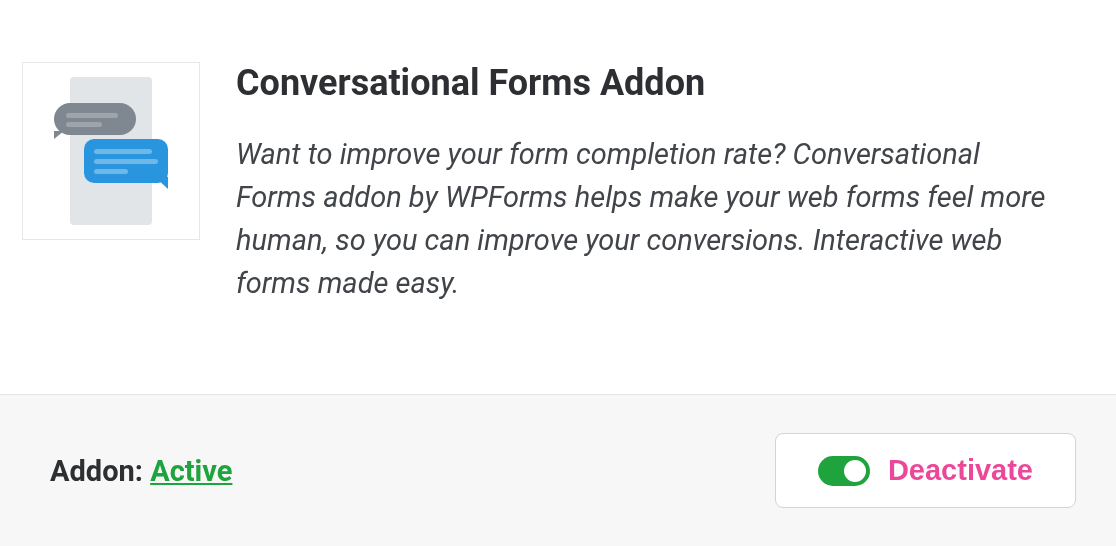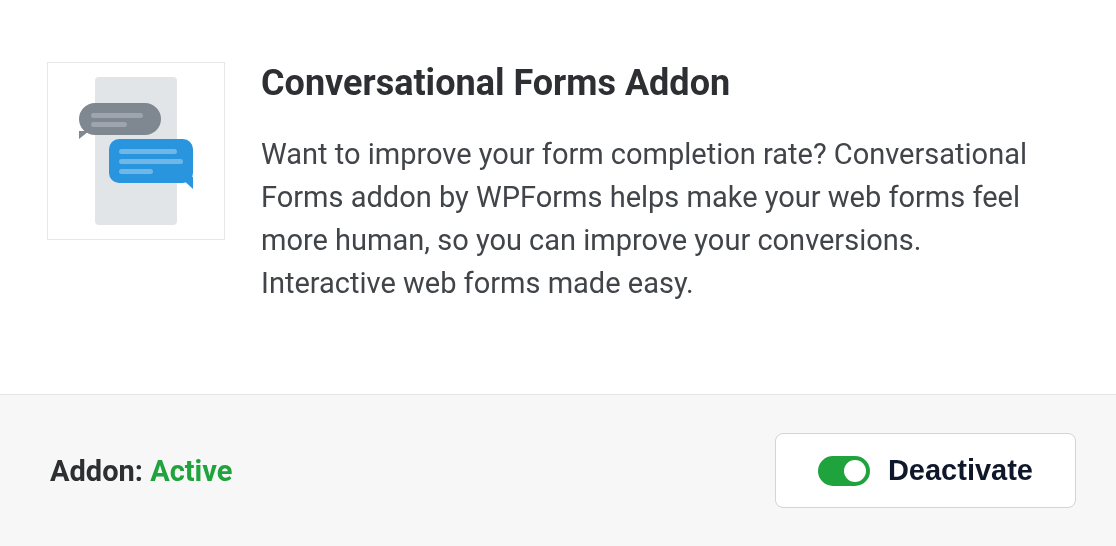--- a/index.html
+++ b/index.html
@@ -11,21 +11,21 @@
     }
     .card {
       width: 100%;
       height: 100%;
       display: flex;
       flex-direction: column;
     }
     .header-area {
       display: flex;
       gap: 36px;
-      padding: 62px 56px 60px 47px;
+      padding: 62px 56px 60px 22px;
       flex: 1;
     }
     .thumbnail {
       width: 178px;
       height: 178px;
       border: 1px solid #e7e7e7;
       background: #fff;
       display: flex;
       align-items: center;
       justify-content: center;
@@ -37,46 +37,47 @@
       font-size: 36px;
       font-weight: 700;
       color: #2d2f33;
       margin-bottom: 28px;
       line-height: 1.2;
     }
     .desc {
       font-size: 29px;
       line-height: 1.48;
       color: #414549;
+      font-style: italic;
     }
     .footer {
       background: #f7f7f7;
       border-top: 1px solid #e4e4e4;
       display: flex;
       align-items: center;
       justify-content: space-between;
       padding: 38px 40px 38px 50px;
     }
     .status {
       font-size: 29px;
       font-weight: 700;
       color: #2d2f33;
     }
-    .status .value { color: #1fa33c; }
+    .status .value { color: #1fa33c; text-decoration: underline; }
     .deactivate-btn {
       display: inline-flex;
       align-items: center;
       gap: 18px;
       background: #fff;
       border: 1px solid #d2d4d6;
       border-radius: 8px;
       padding: 20px 42px;
       font-size: 29px;
       font-weight: 700;
-      color: #0f172a;
+      color: #ec4899;
       cursor: pointer;
     }
     .toggle {
       width: 52px;
       height: 30px;
       background: #1fa33c;
       border-radius: 999px;
       position: relative;
       display: inline-block;
       flex-shrink: 0;

